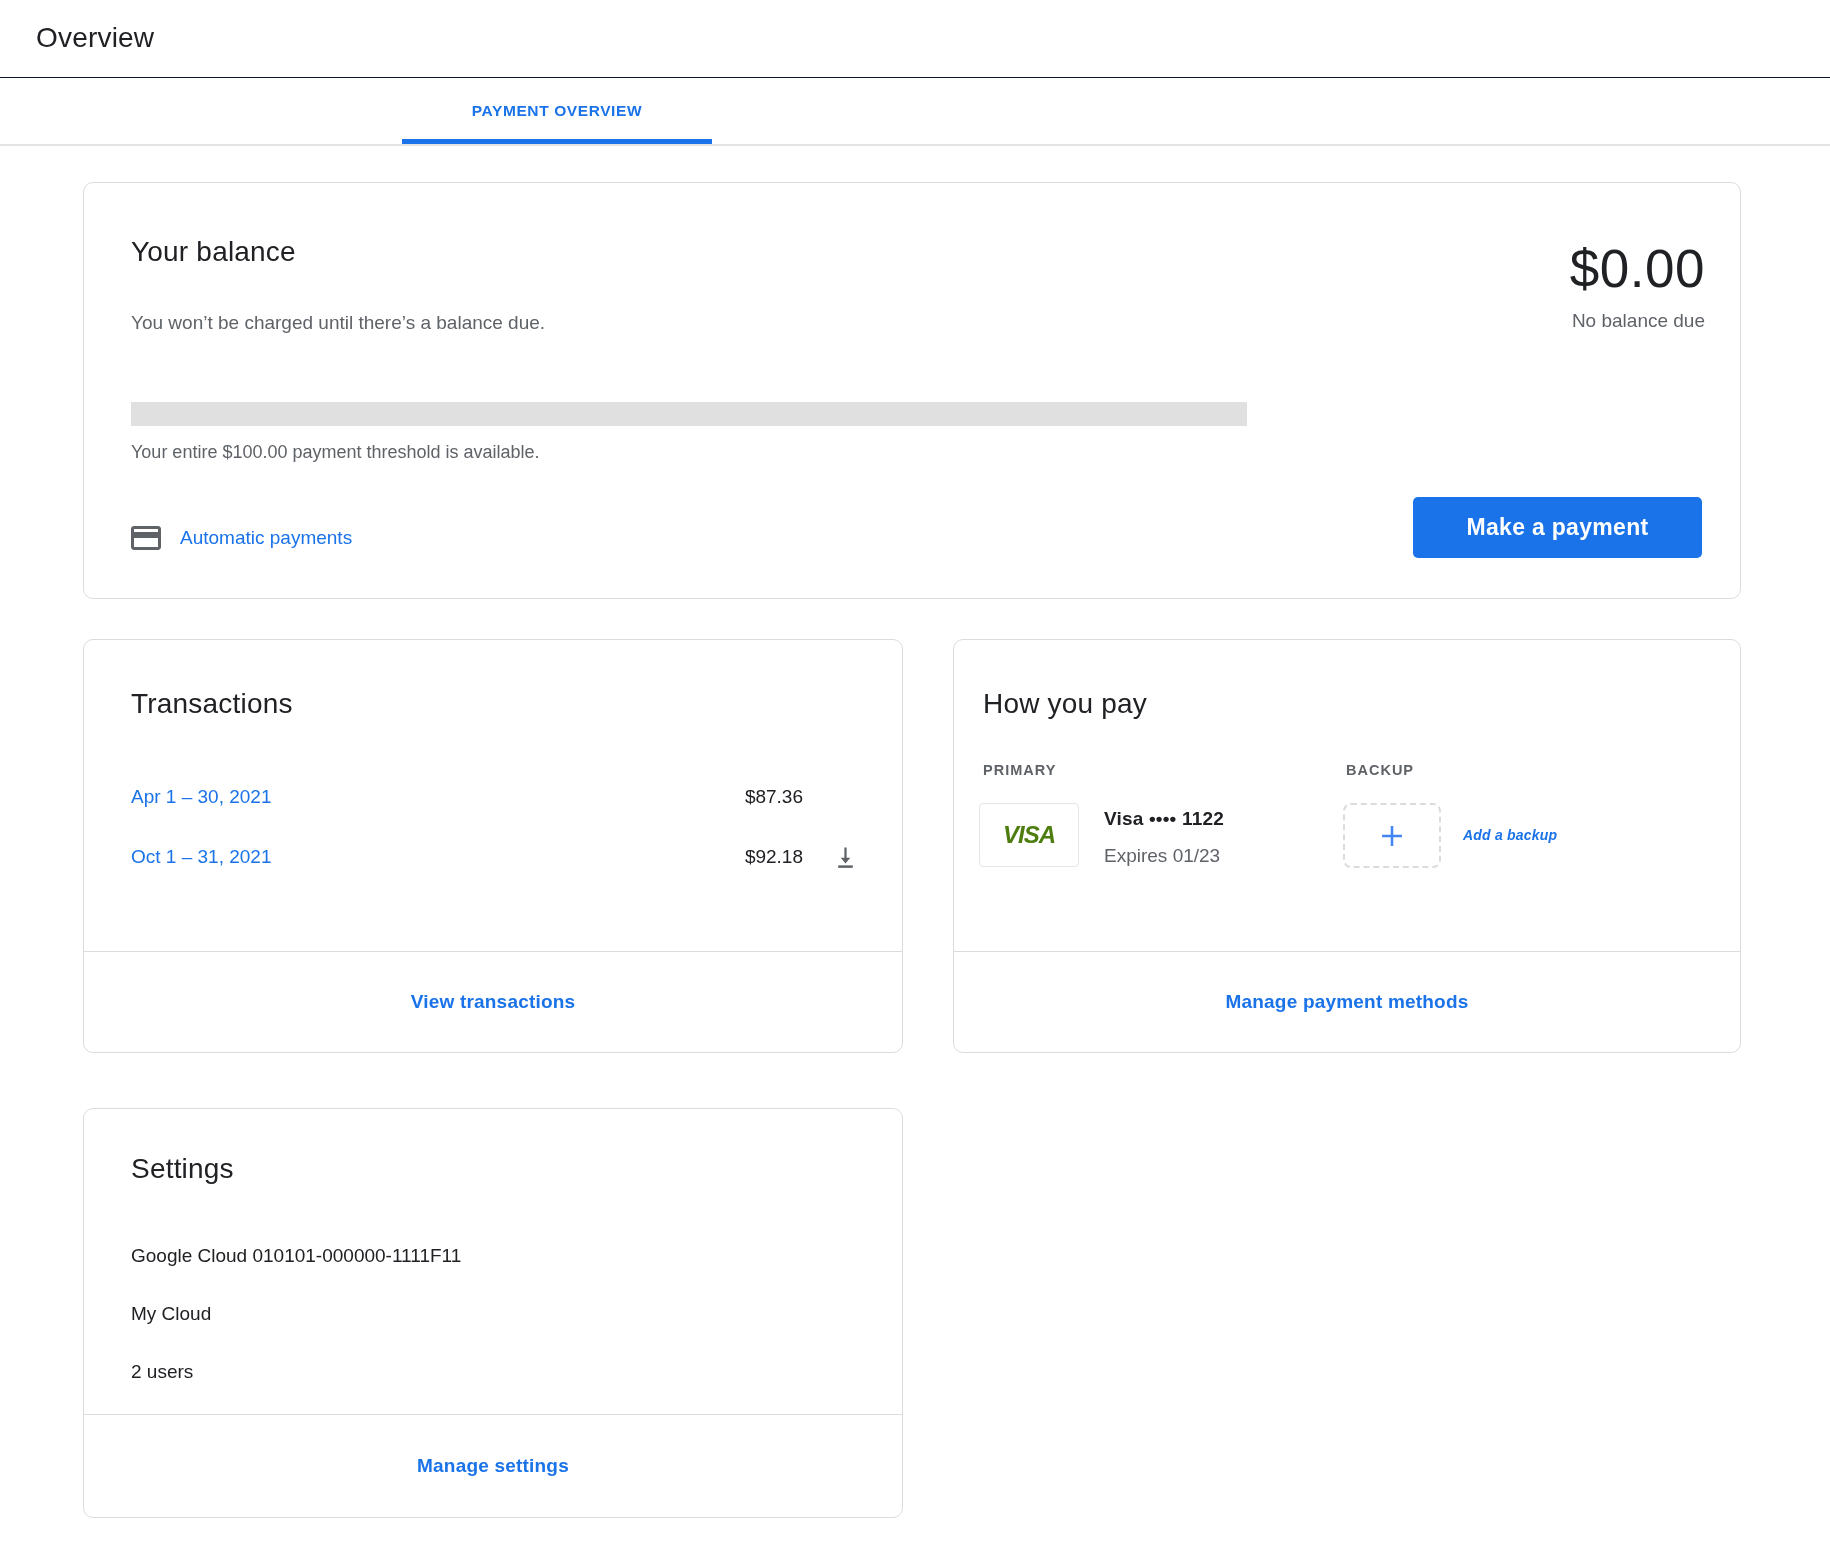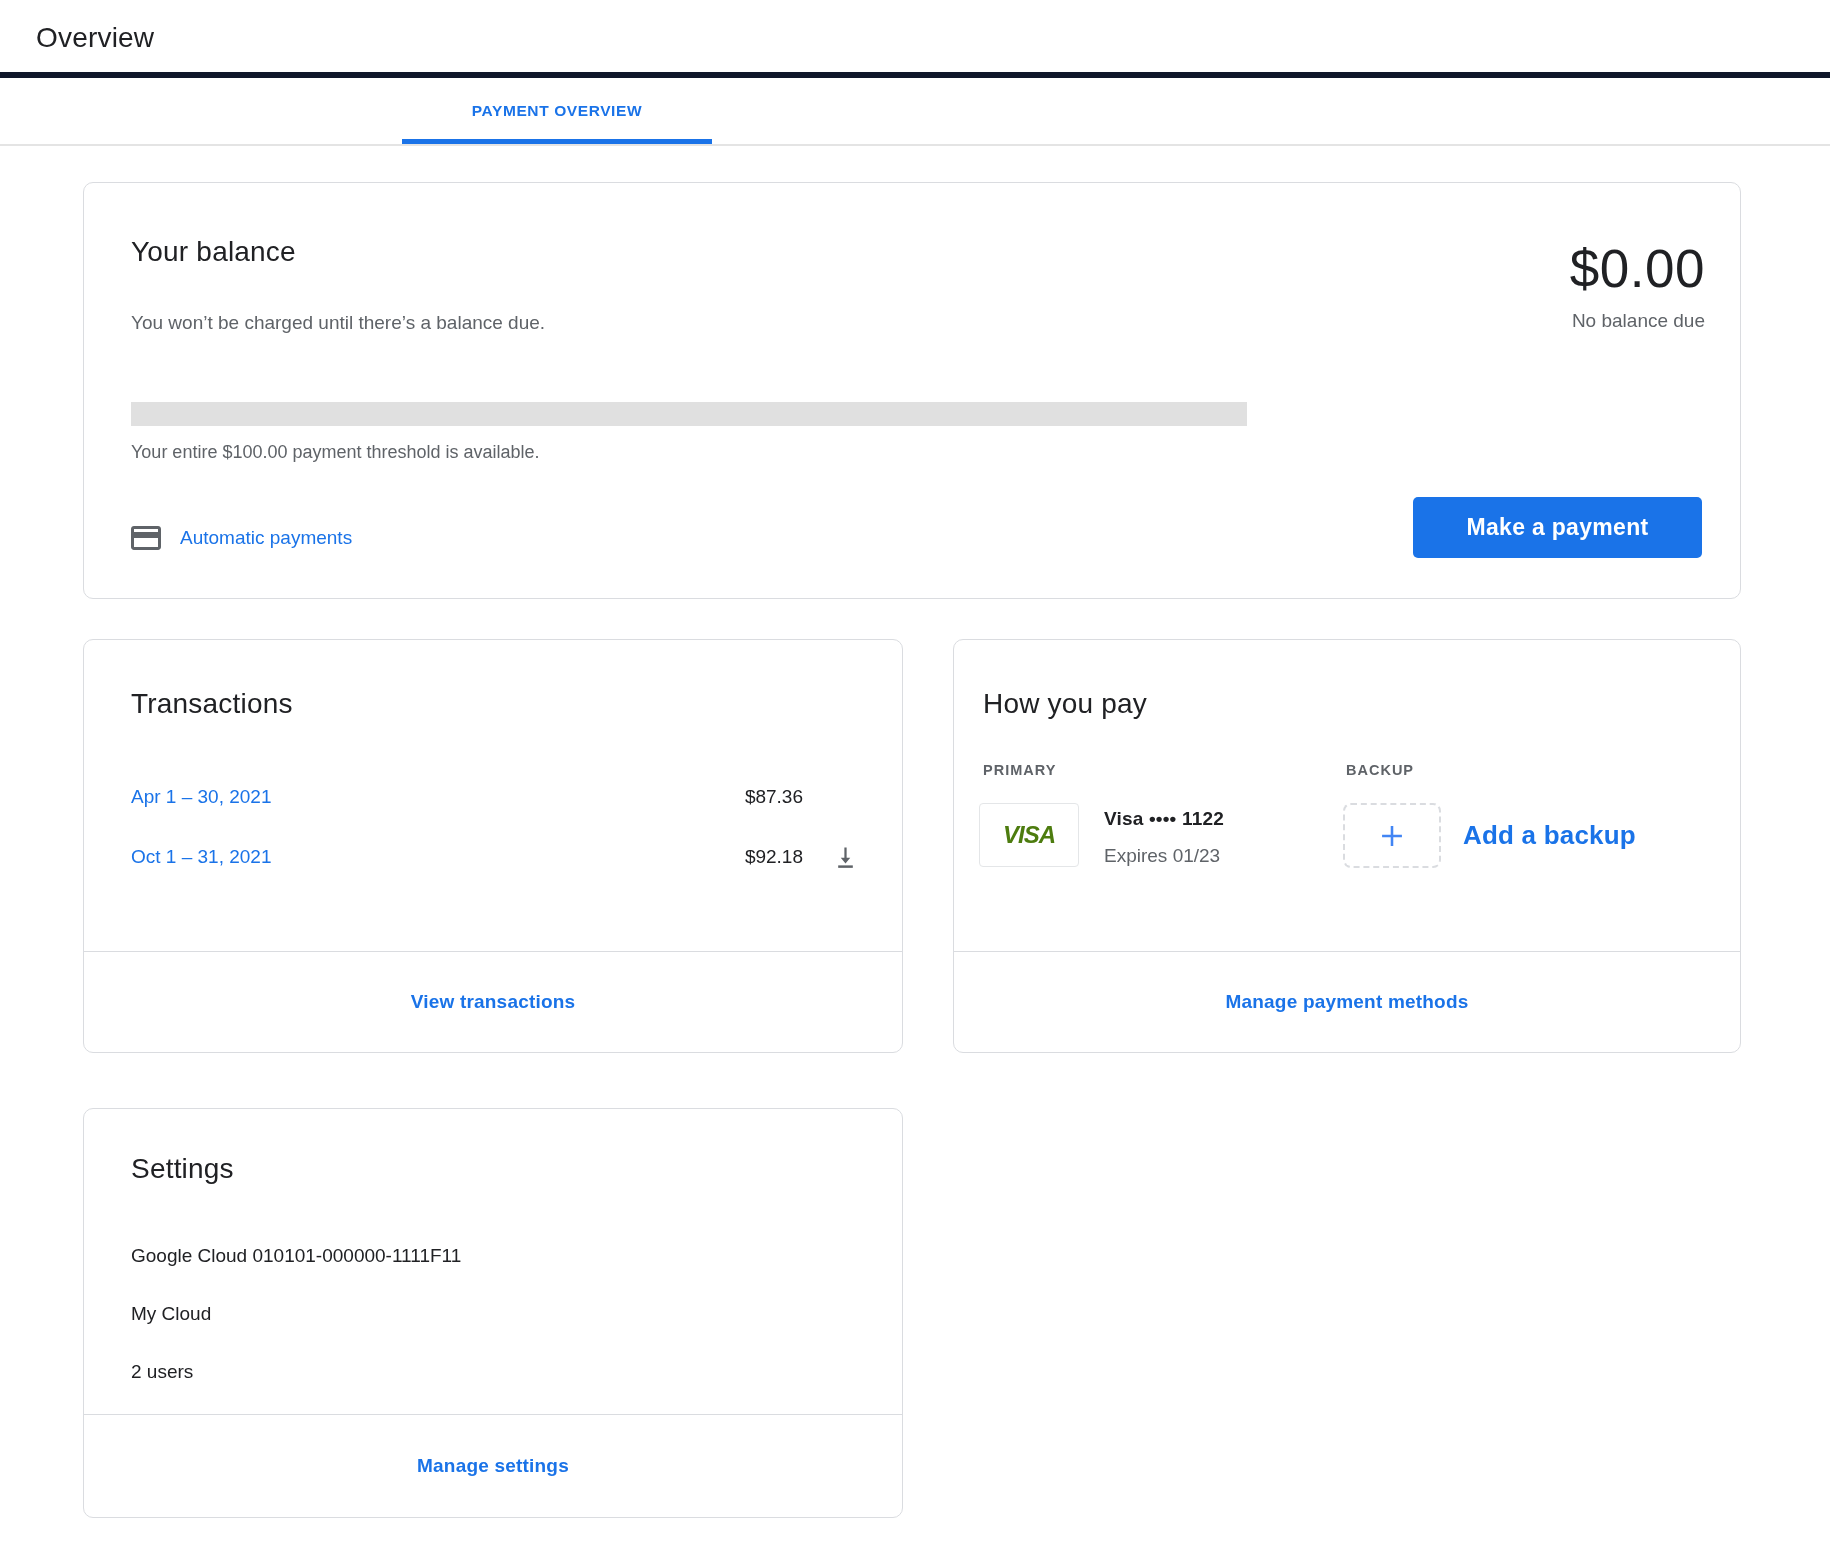--- a/index.html
+++ b/index.html
@@ -12,21 +12,21 @@
   #app {
     position:relative;
     width:1830px; height:1546px;
     background:#fff;
     overflow:hidden;
   }
 
   
   .page-header {
     position:absolute; left:0; top:0; right:0; height:78px;
-    border-bottom:6px solid #0f172a;
+    border-bottom:1px solid #0f172a;
     background:#fff;
   }
   .page-title {
     position:absolute; left:36px; top:22px;
     font-size:28px; font-weight:400; color:#202124;
     letter-spacing:0.2px;
   }
 
   
   .tab-bar {
@@ -156,22 +156,22 @@
   }
   .backup-box {
     position:absolute; left:389px; top:163px; width:98px; height:65px;
     border:2px dashed #dadce0; border-radius:8px;
     display:flex; align-items:center; justify-content:center;
     cursor:pointer; background:#fff;
   }
   .plus-icon { width:34px; height:34px; fill:#4285f4; display:block; }
   .add-backup {
     position:absolute; left:509px; top:182px;
-    font-size:26px; font-weight:700; line-height:26px; color:#1a73e8;
-    cursor:pointer; letter-spacing:0.2px;
+    font-size:14px; font-weight:700; line-height:26px; color:#1a73e8;
+    cursor:pointer; letter-spacing:0.2px;font-style:italic;
   }
 
   
   .settings-title { left:47px; top:42px; }
   .settings-line {
     position:absolute; left:47px; font-size:19px; line-height:26px; color:#202124;
   }
   .settings-line-1 { top:134px; }
   .settings-line-2 { top:192px; }
   .settings-line-3 { top:250px; font-weight:400; }

